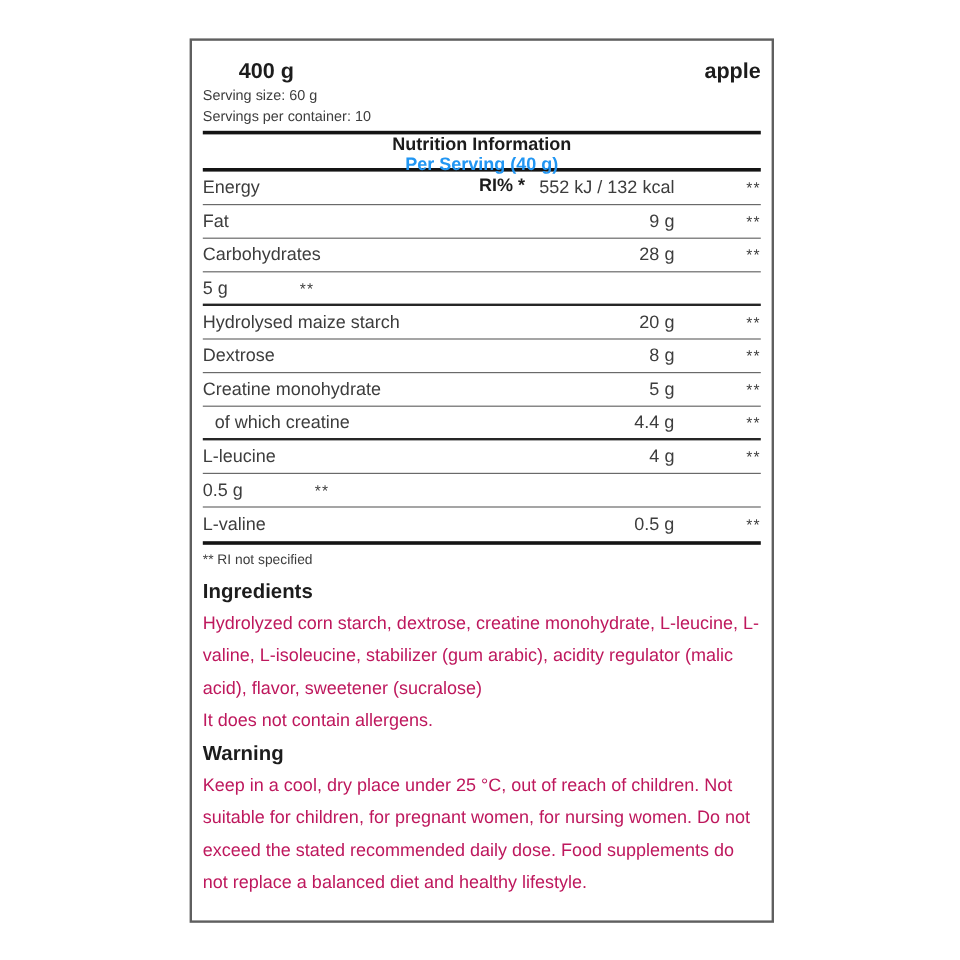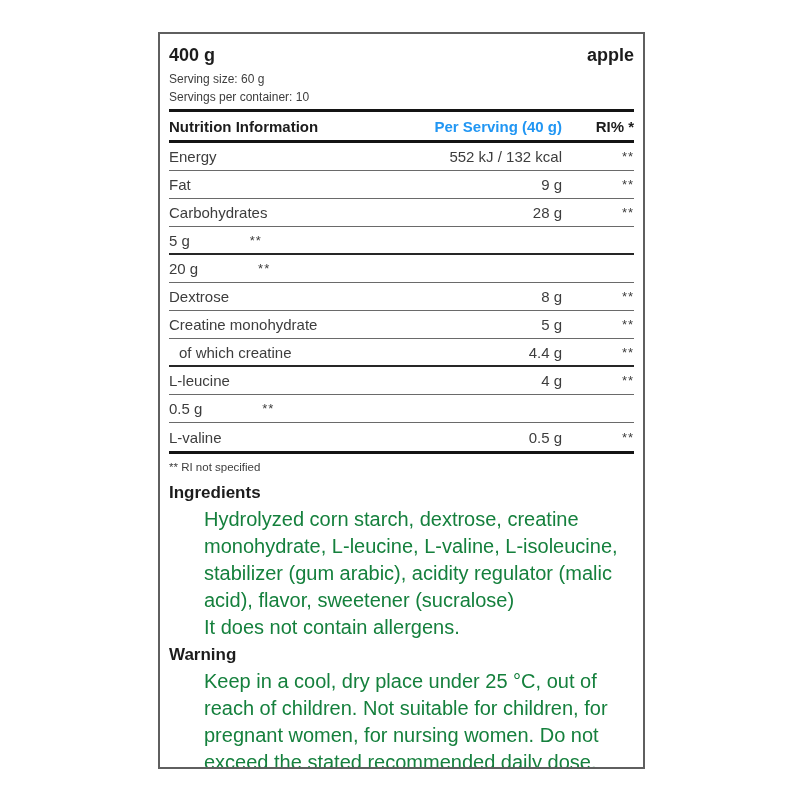--- a/index.html
+++ b/index.html
@@ -15,38 +15,39 @@
     left: 158px; top: 32px;
     width: 487px; height: 737px;
     box-sizing: border-box;
     border: 2px solid #5f5f5f;
     background: #ffffff;
     padding: 6px 9px 0 9px;
     overflow: hidden;
   }
   
   .product-row {
-    display: flex; justify-content: space-between; align-items: center;
+    display: flex; justify-content: space-between; align-items: flex-end;
     height: 30px;
-    font-size: 18px; font-weight: bold; color: #1c1c1c;
+    font-size: 18px; font-weight: bold; color: #1c1c1c; margin-left: 30px;
   }
   .serving-line {
     font-size: 12px; color: #3d3d3d;
     height: 18px; line-height: 18px;
   }
   .rule-major {
     border: 0; border-top: 3px solid #141414;
     margin: 3px 0 0 0;
   }
   
   .thead {
     display: flex; align-items: center;
     height: 28px;
     font-size: 15px; font-weight: bold; color: #1c1c1c;
     box-sizing: border-box;
+    flex-direction: column;
   }
   .thead .col-main { flex: 1; }
   .thead .col-serving { text-align: right; color: #2196f3; }
   .thead .col-ri { width: 72px; text-align: right; }
   .trow {
     display: flex; align-items: center;
     height: 28px; box-sizing: border-box;
     border-bottom: 1px solid #6a6a6a;
     font-size: 15px; color: #3d3d3d;
   }
@@ -61,23 +62,22 @@
   .footnote {
     font-size: 11.5px; line-height: 19px; color: #3d3d3d;
   }
   
   .sections { margin-top: 2px; }
   .section-heading {
     font-size: 17px; font-weight: bold; color: #1c1c1c;
     line-height: 27px;
   }
   .section-body {
-    font-size: 20px; color: #15803d;
+    font-size: 15px; color: #be185d;
     line-height: 27px;
-    margin-left: 35px;
   }
 </style>
 </head>
 <body>
 
 <div class="label-box">
 
   <div class="product-row">
     <span>400 g</span>
     <span>apple</span>
@@ -110,20 +110,21 @@
       <div class="trow">
         <span class="tlabel">Carbohydrates</span>
         <span class="tvalue">28 g</span>
         <span class="tri">**</span>
       </div>
       <div class="trow group-end">
         <span class="tvalue">5 g</span>
         <span class="tri">**</span>
       </div>
       <div class="trow">
+        <span class="tlabel">Hydrolysed maize starch</span>
         <span class="tvalue">20 g</span>
         <span class="tri">**</span>
       </div>
       <div class="trow">
         <span class="tlabel">Dextrose</span>
         <span class="tvalue">8 g</span>
         <span class="tri">**</span>
       </div>
       <div class="trow">
         <span class="tlabel">Creatine monohydrate</span>

